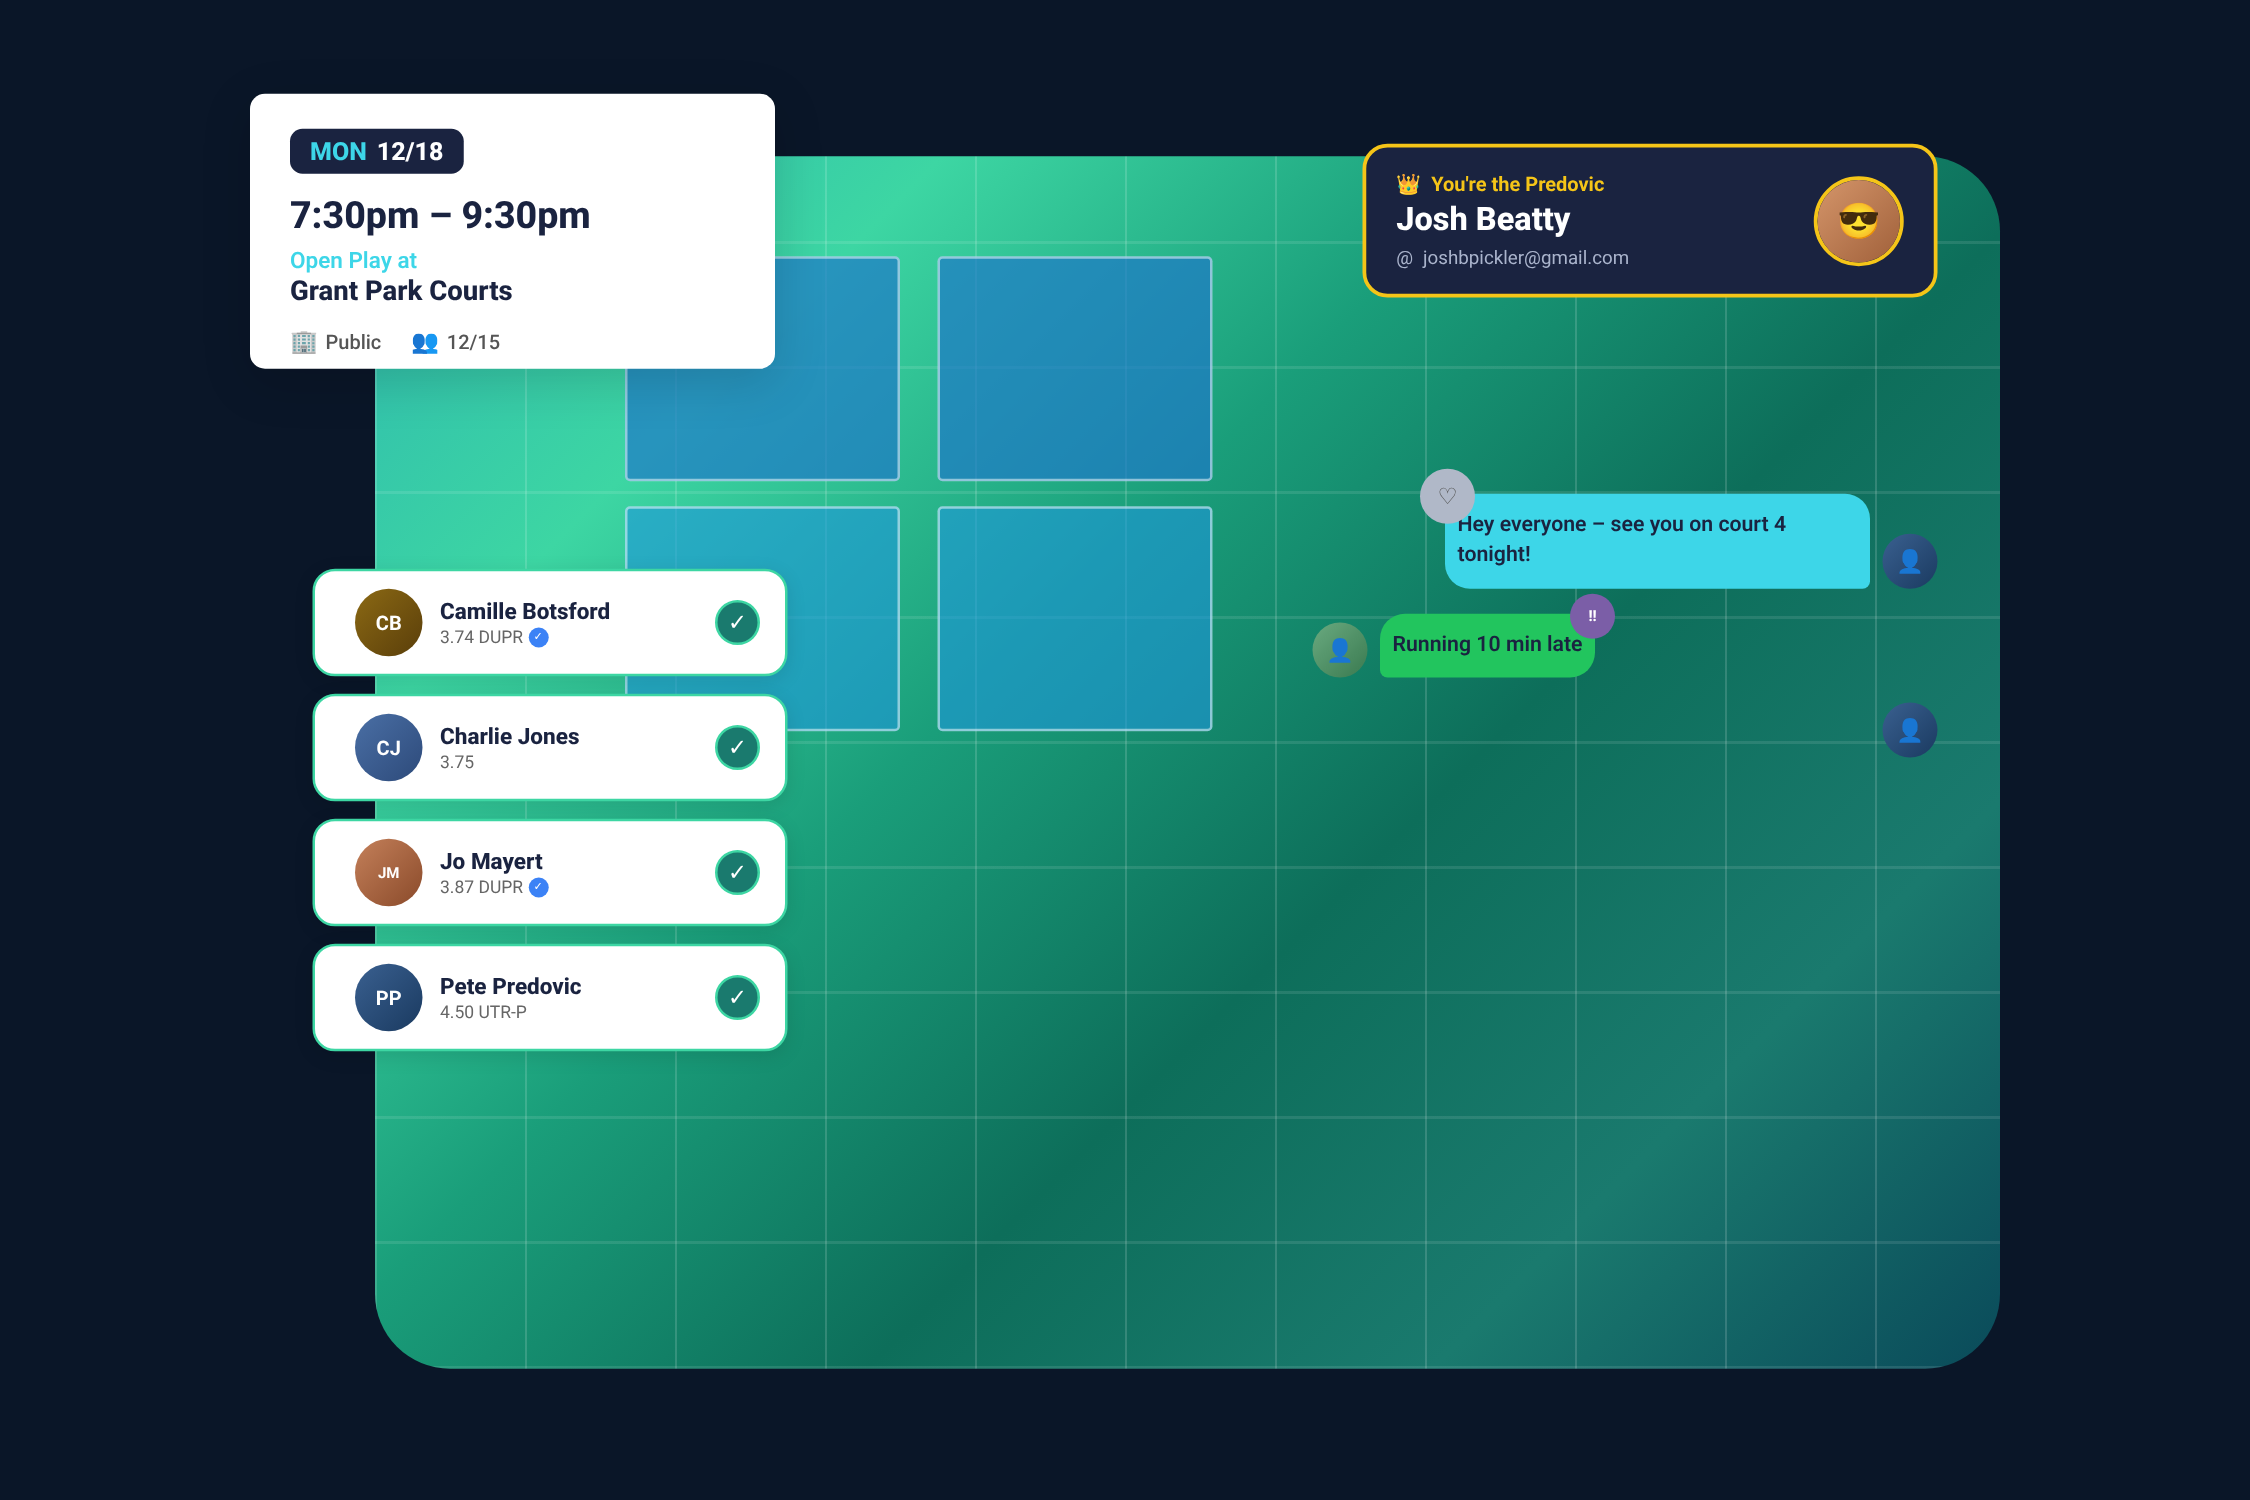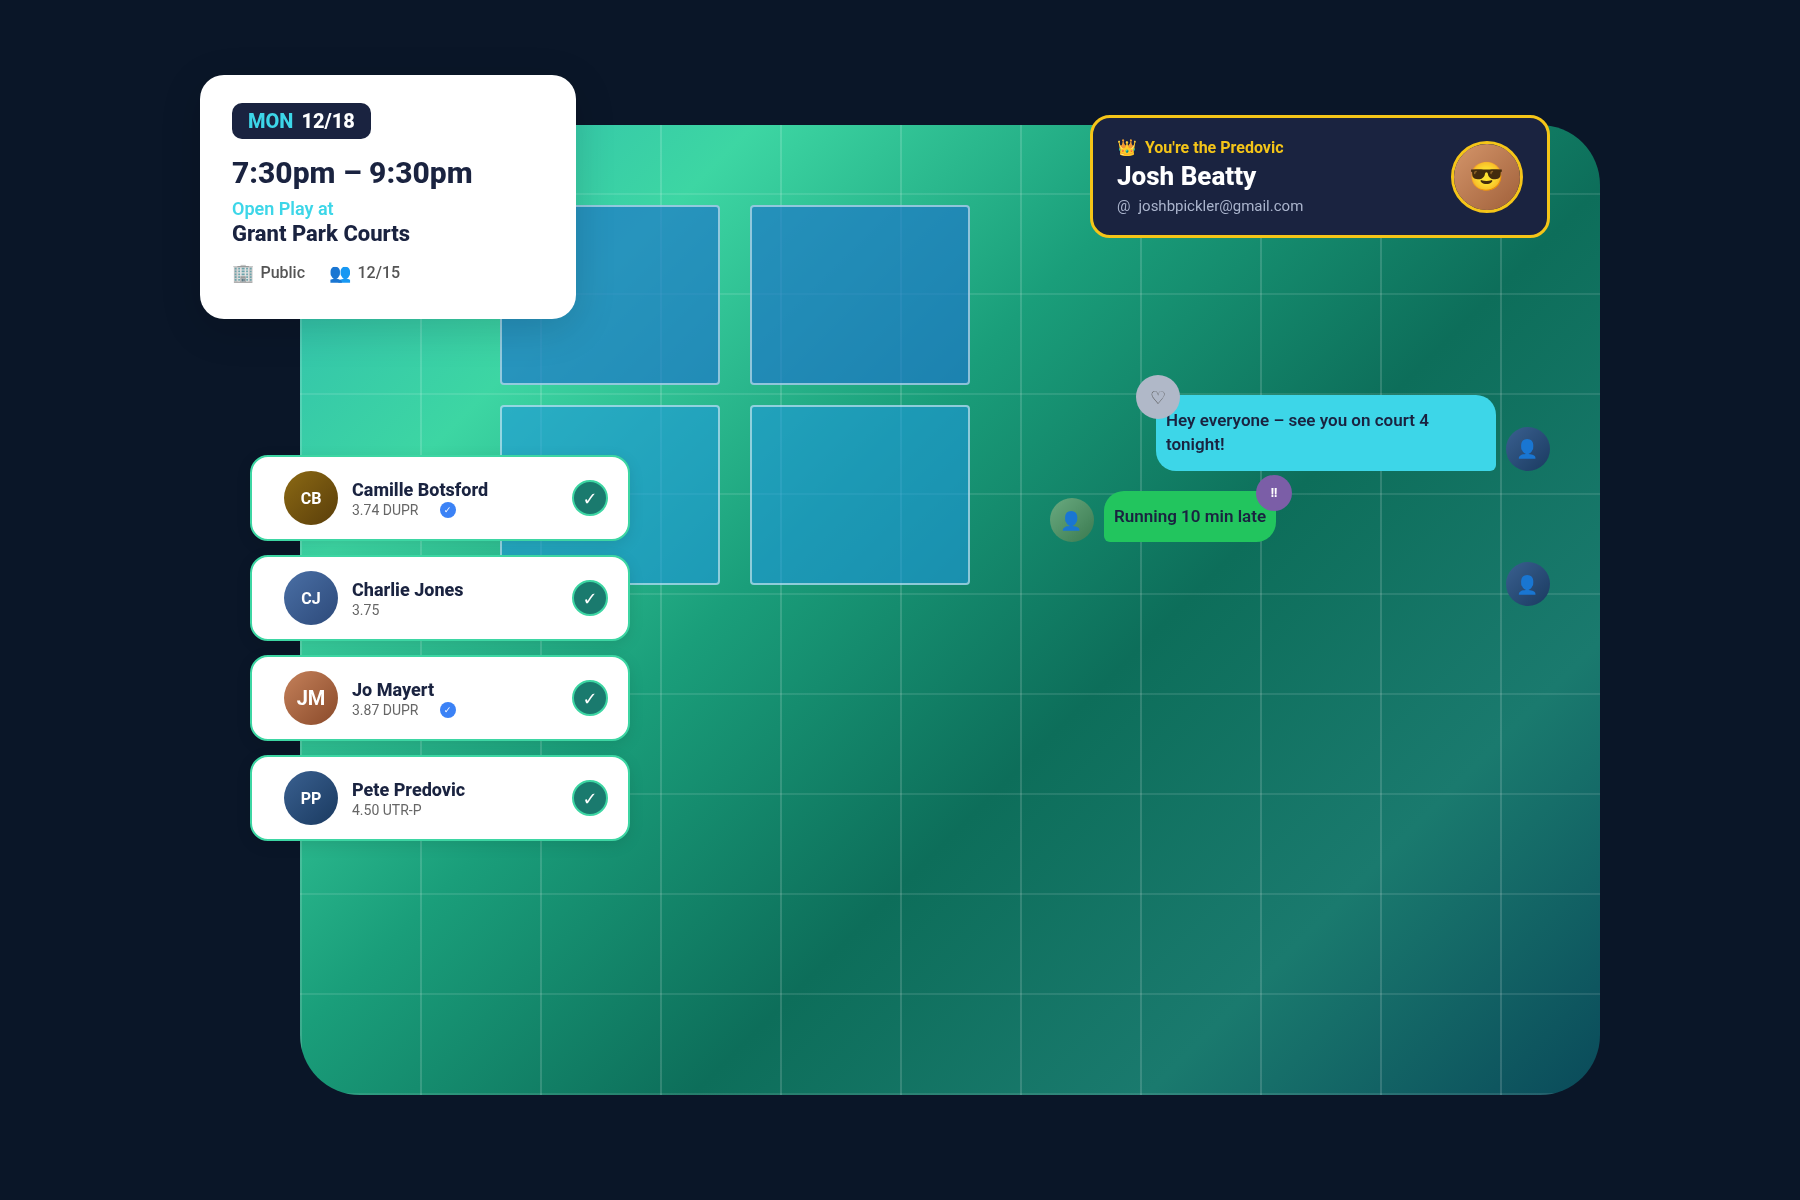--- a/index.html
+++ b/index.html
@@ -68,24 +68,24 @@
       top: 280px; left: 450px; width: 220px; height: 180px;
       background: rgba(30, 150, 220, 0.6);
       border-radius: 4px;
     }
 
     
     .event-card {
       position: absolute;
       top: 0;
       left: 0;
-      width: 376px;
+      width: 420px;
       background: white;
-      border-radius: 24px;
-      padding: 28px 32px 36px;
+      border-radius: 12px;
+      padding: 28px 32px 11px;
       box-shadow: 0 10px 40px rgba(0,0,0,0.15);
       z-index: 10;
     }
 
     .event-date-badge {
       display: inline-flex;
       align-items: center;
       gap: 8px;
       background: #1a2340;
       border-radius: 10px;
@@ -263,21 +263,21 @@
       font-weight: 800;
       color: #1a2340;
       margin-bottom: 2px;
     }
 
     .player-rating {
       font-size: 14px;
       color: #666;
       display: flex;
       align-items: flex-end;
-      gap: 21px;
+      gap: 4px;
     }
 
     .verified-badge {
       display: inline-flex;
       align-items: center;
       justify-content: center;
       width: 16px;
       height: 16px;
       background: #3b82f6;
       border-radius: 50%;
@@ -430,21 +430,21 @@
         <div class="player-name">Charlie Jones</div>
         <div class="player-rating">
           <span>3.75</span>
         </div>
       </div>
       <div class="check-circle">✓</div>
     </div>
 
     <div class="player-card">
       <div class="player-avatar avatar-jo">
-        <span style="color:white;font-weight:bold;font-size:20px;">JM</span>
+        <span style="color:white;font-weight:bold;font-size:12px;">JM</span>
       </div>
       <div class="player-info">
         <div class="player-name">Jo Mayert</div>
         <div class="player-rating">
           <span>3.87 DUPR</span>
           <span class="verified-badge">✓</span>
         </div>
       </div>
       <div class="check-circle">✓</div>
     </div>

